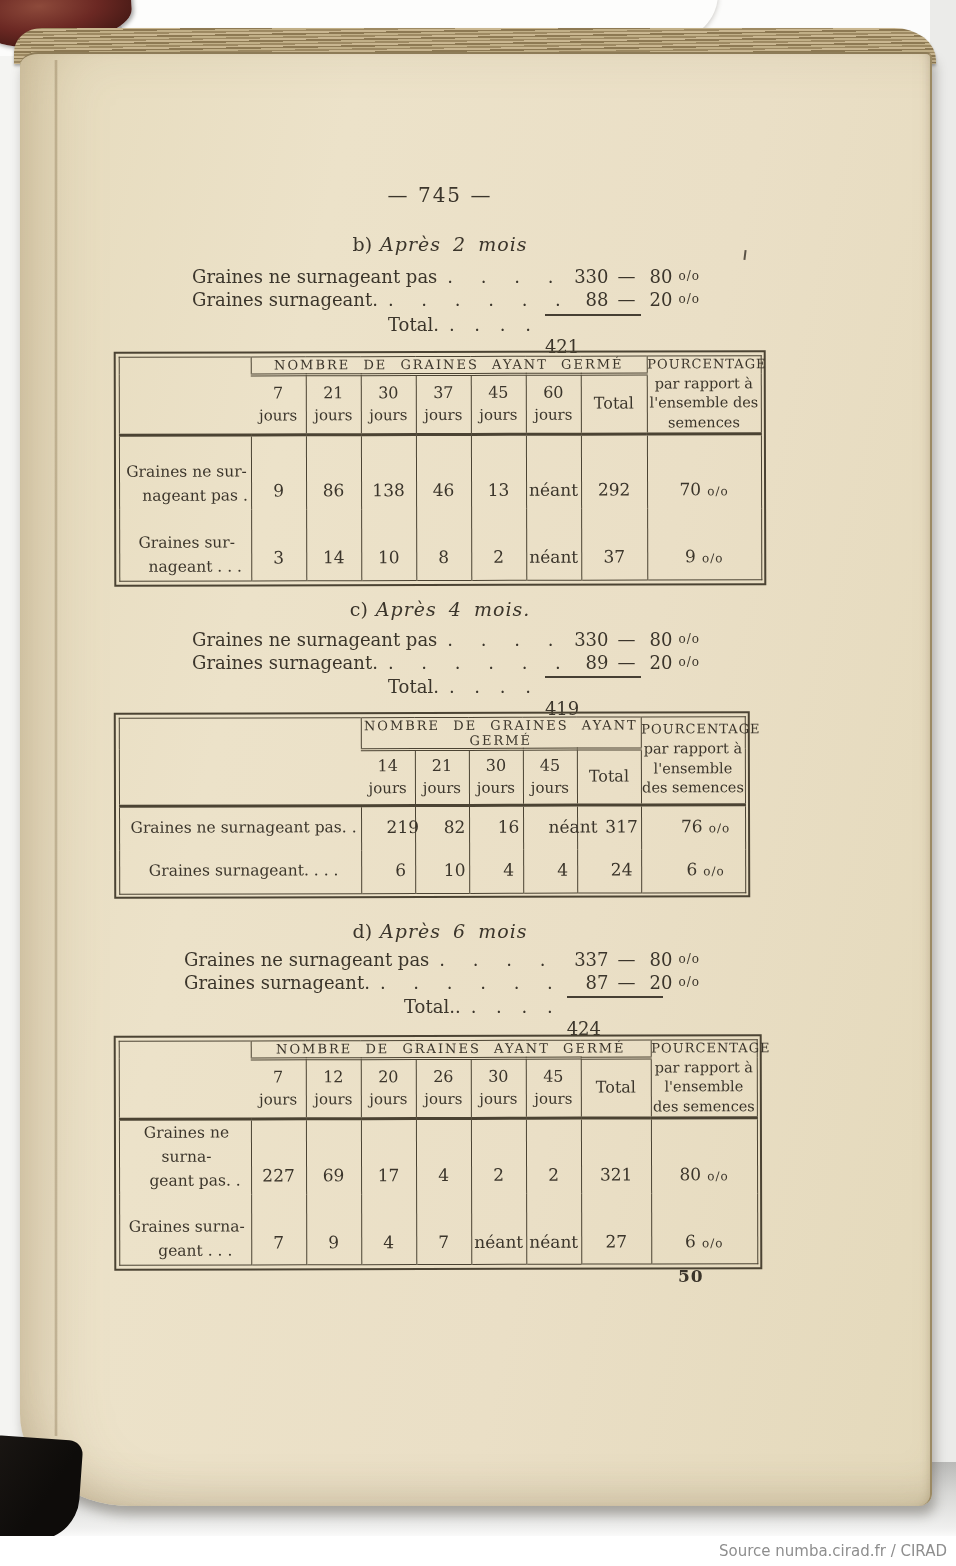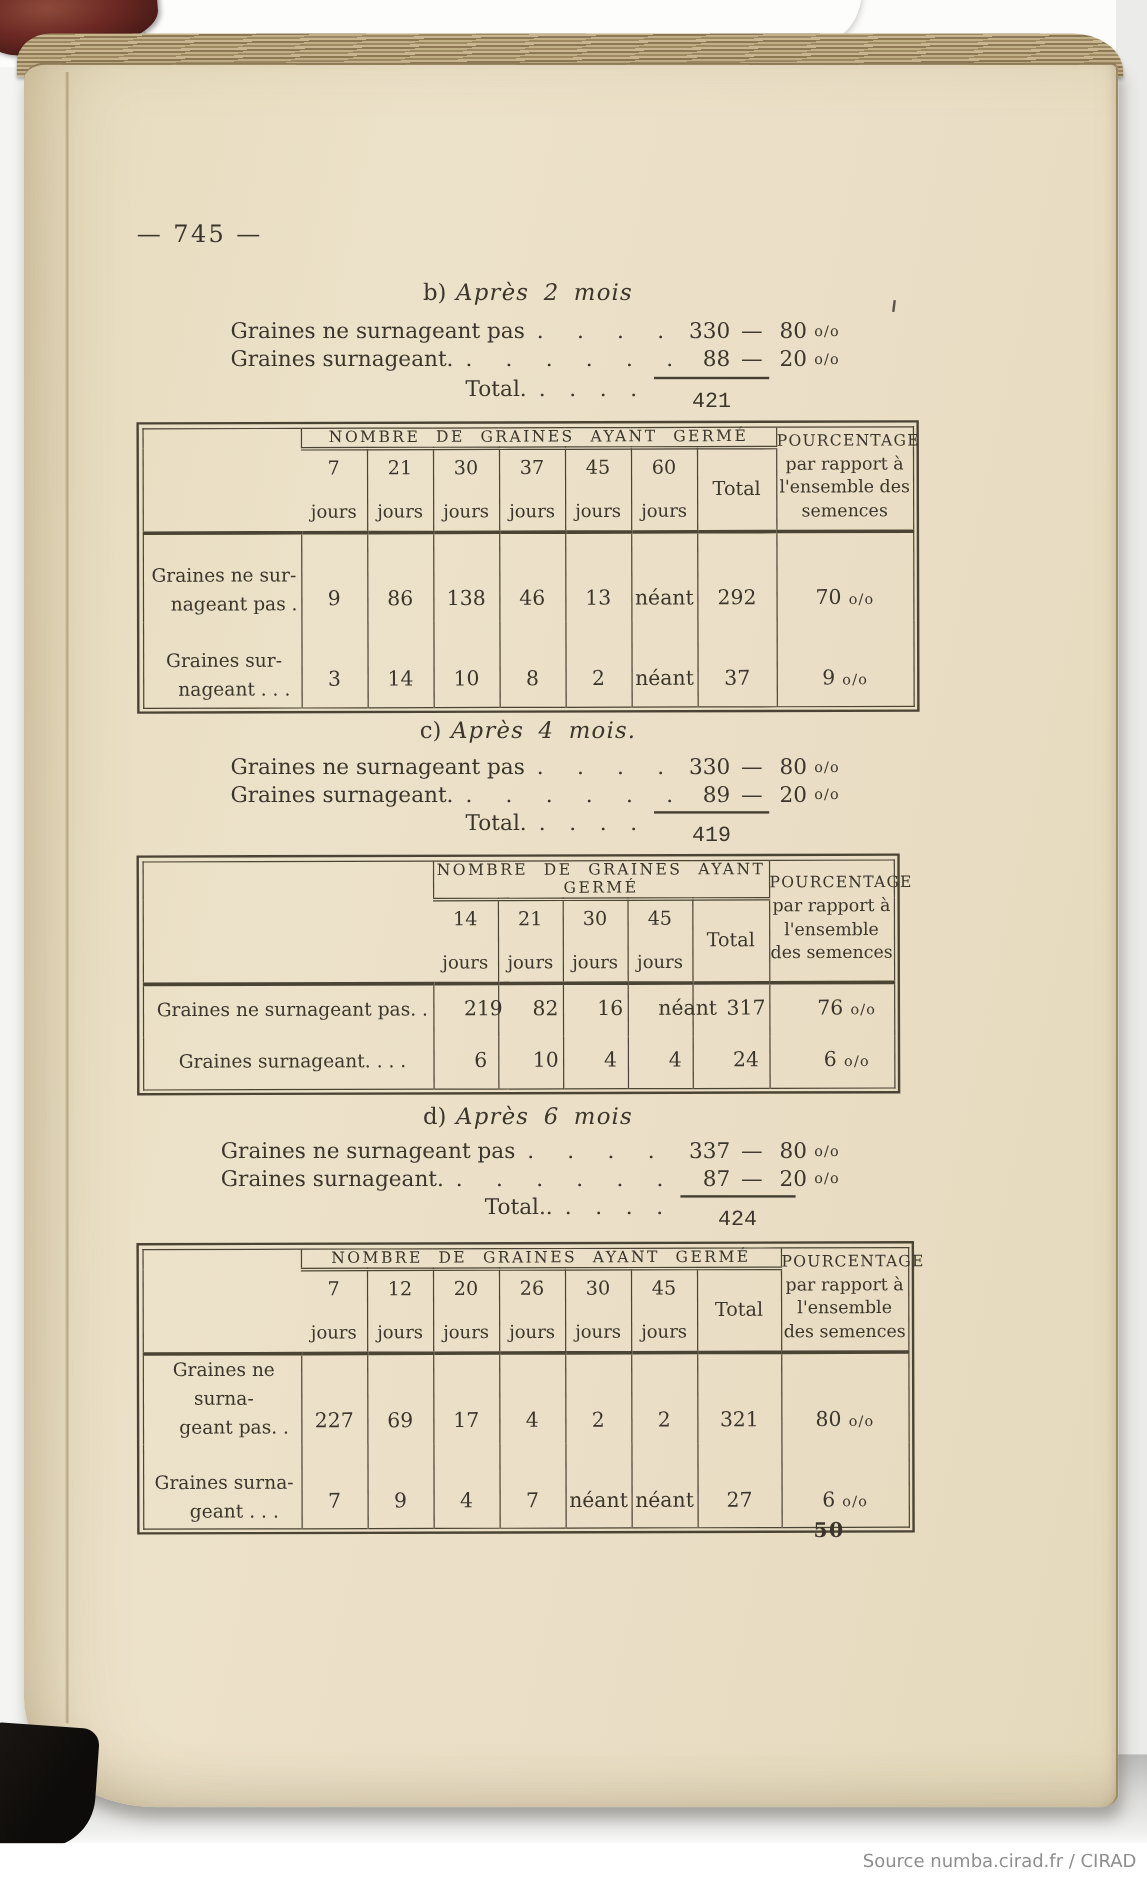--- a/index.html
+++ b/index.html
@@ -29,50 +29,50 @@
       inset 0 -34px 46px -30px rgba(120,100,70,.28),
       inset -6px 0 10px -6px rgba(130,110,75,.35);}
   .page::before{content:"";position:absolute;left:34px;top:6px;bottom:70px;width:4px;
     background:linear-gradient(90deg,rgba(115,92,55,0),rgba(115,92,55,.4),rgba(115,92,55,0));}
   .cover-bottom{position:absolute;left:-8px;top:1438px;width:88px;height:102px;transform:rotate(4deg);
     background:linear-gradient(120deg,#1a1613,#0e0c0a 60%);border-radius:6px 14px 44px 4px;}
   .stray{position:absolute;left:744px;top:250px;width:2px;height:10px;background:#413a2f;
     transform:rotate(7deg);opacity:.85;}
   
   .abs{position:absolute;}
-  .folio-top{left:114px;top:183px;width:652px;text-align:left;font-size:20px;letter-spacing:2px;}
+  .folio-top{left:114px;top:183px;width:652px;text-align:center;font-size:20px;letter-spacing:2px;}
   .heading{width:652px;left:114px;text-align:center;font-size:19px;}
   .heading .pfx{font-style:normal;margin-right:8px;}
   .heading .ttl{font-style:italic;letter-spacing:1px;word-spacing:5px;}
   .sum{width:508px;font-size:18px;line-height:23px;}
   .sline{display:flex;align-items:flex-start;white-space:nowrap;}
   .dots{flex:1;overflow:hidden;white-space:nowrap;word-spacing:20px;letter-spacing:1px;padding:0 6px 0 10px;}
   .num{min-width:46px;text-align:right;}
   .sep{padding:0 9px;}
   .pctn{min-width:28px;text-align:right;}
   .oo{font-size:12px;padding-left:6px;letter-spacing:1px;}
   .trow{display:flex;align-items:flex-start;font-size:18px;}
   .tdots{white-space:nowrap;overflow:hidden;width:84px;word-spacing:14px;padding:0 4px 0 10px;}
-  .tval{min-width:96px;border-top:2px solid #463f33;text-align:center;padding-top:9px;margin-left:8px;font-family:Liberation Mono, monospace;}
+  .tval{min-width:96px;border-top:2px solid #463f33;padding-top:20px;margin-left:8px;}
   .folio-bottom{left:678px;top:1266px;font-size:17px;font-weight:bold;letter-spacing:1px;}
   
   .tbl{position:absolute;}
   .tframe{border:2px solid #4b4333;padding:2.5px;transform:rotate(-0.15deg);}
   .tbl table{width:100%;border-collapse:collapse;border:1px solid #4b4333;table-layout:fixed;}
   .tbl td{border-left:1px solid #4b4333;padding:0;}
   .tbl td:first-child{border-left:none;}
   .grp{border-bottom:3px double #4b4333;text-align:center;font-size:13px;
     letter-spacing:2px;word-spacing:7px;padding:15px 0 11px;}
   .pcth{border-bottom:3px solid #4b4333;text-align:center;vertical-align:middle;padding:6px 8px;}
   .pctt{font-size:13px;letter-spacing:1px;margin-bottom:3px;}
   .pcts{font-size:14.5px;line-height:1.35;}
   .lblhead{border-bottom:3px solid #4b4333;}
   .dhead td{border-bottom:3px solid #4b4333;text-align:center;padding:5px 0 7px;}
   .dn{font-size:16px;}
-  .ju{font-size:15px;margin-top:18px;}
+  .ju{font-size:15px;margin-top:4px;}
   .toth{font-size:16px;vertical-align:middle;}
   .brow td{text-align:center;font-size:17px;vertical-align:bottom;}
   .lbl{text-align:center;font-size:15.5px !important;line-height:1.55;
     padding:0 2px 2px 5px !important;vertical-align:bottom;}
   .l2{padding-left:17px;}
   .pctv{font-size:16px;}
   .t1 .r1 td{height:64px;padding-bottom:9px;}
   .t1 .r2 td{height:58px;padding-bottom:13px;}
   .t2 .brow td{height:41px;vertical-align:middle;padding-bottom:2px;padding-left:25px;}
   .t2 .lbl{padding-left:9px !important;}

